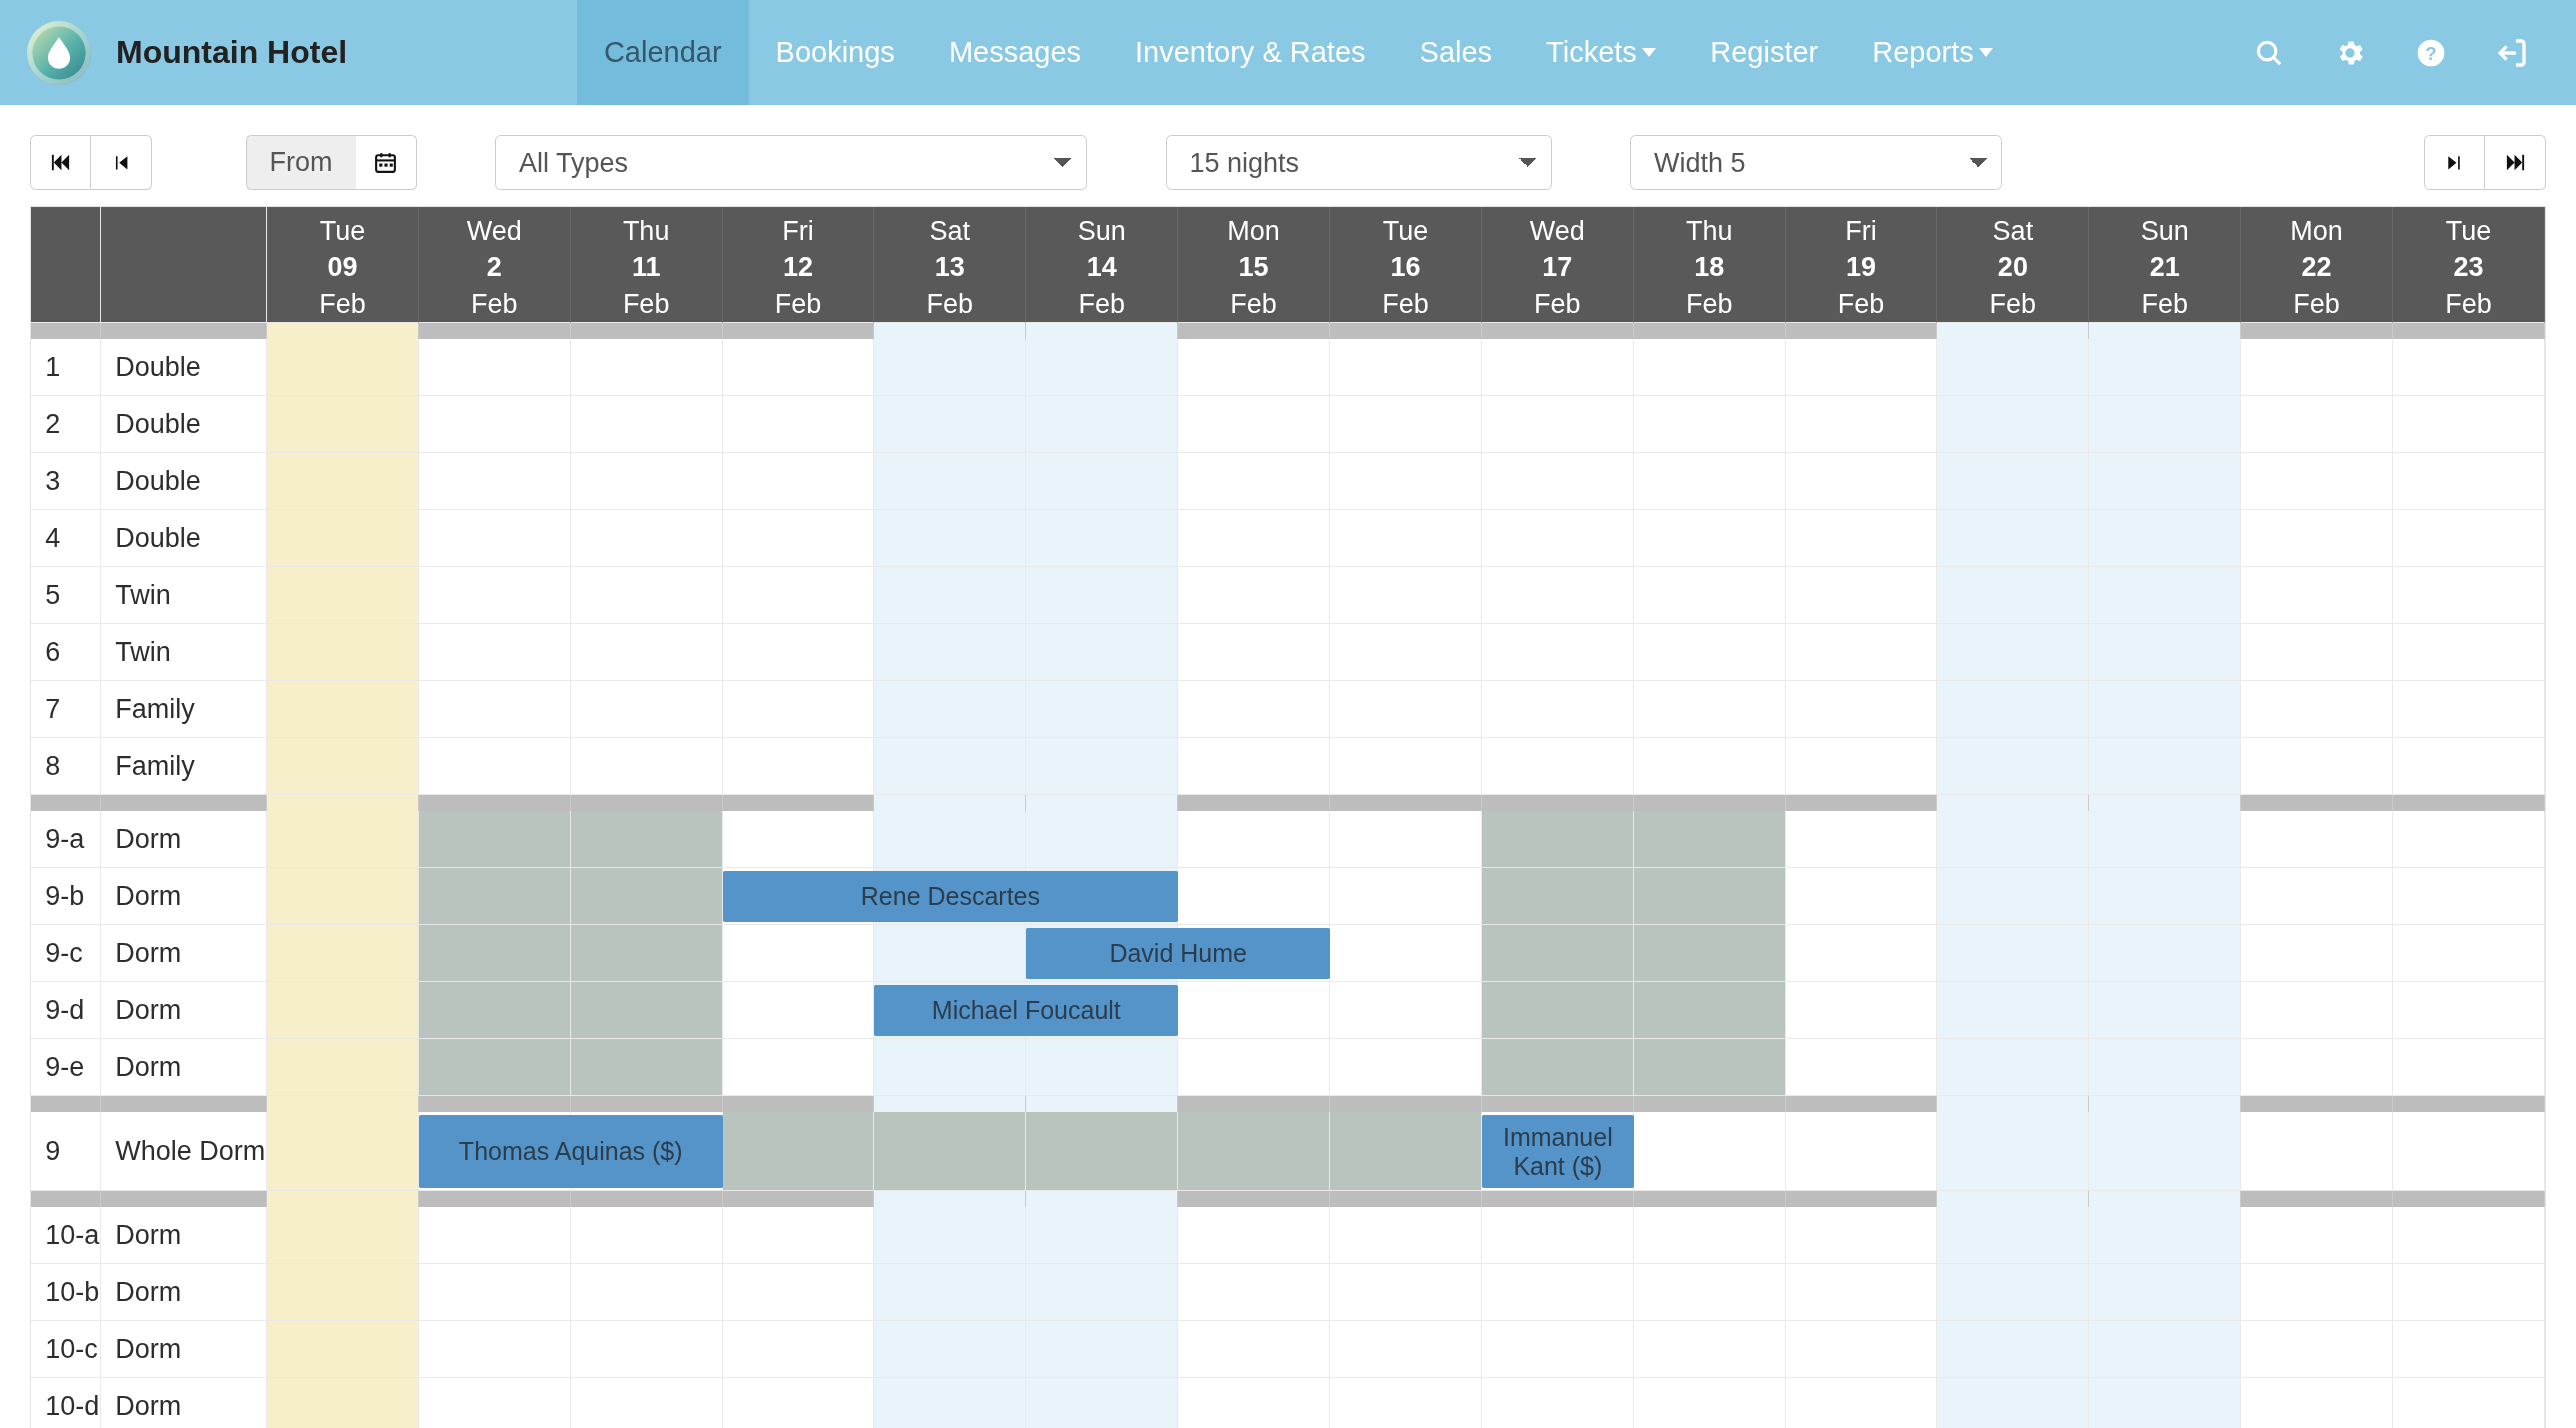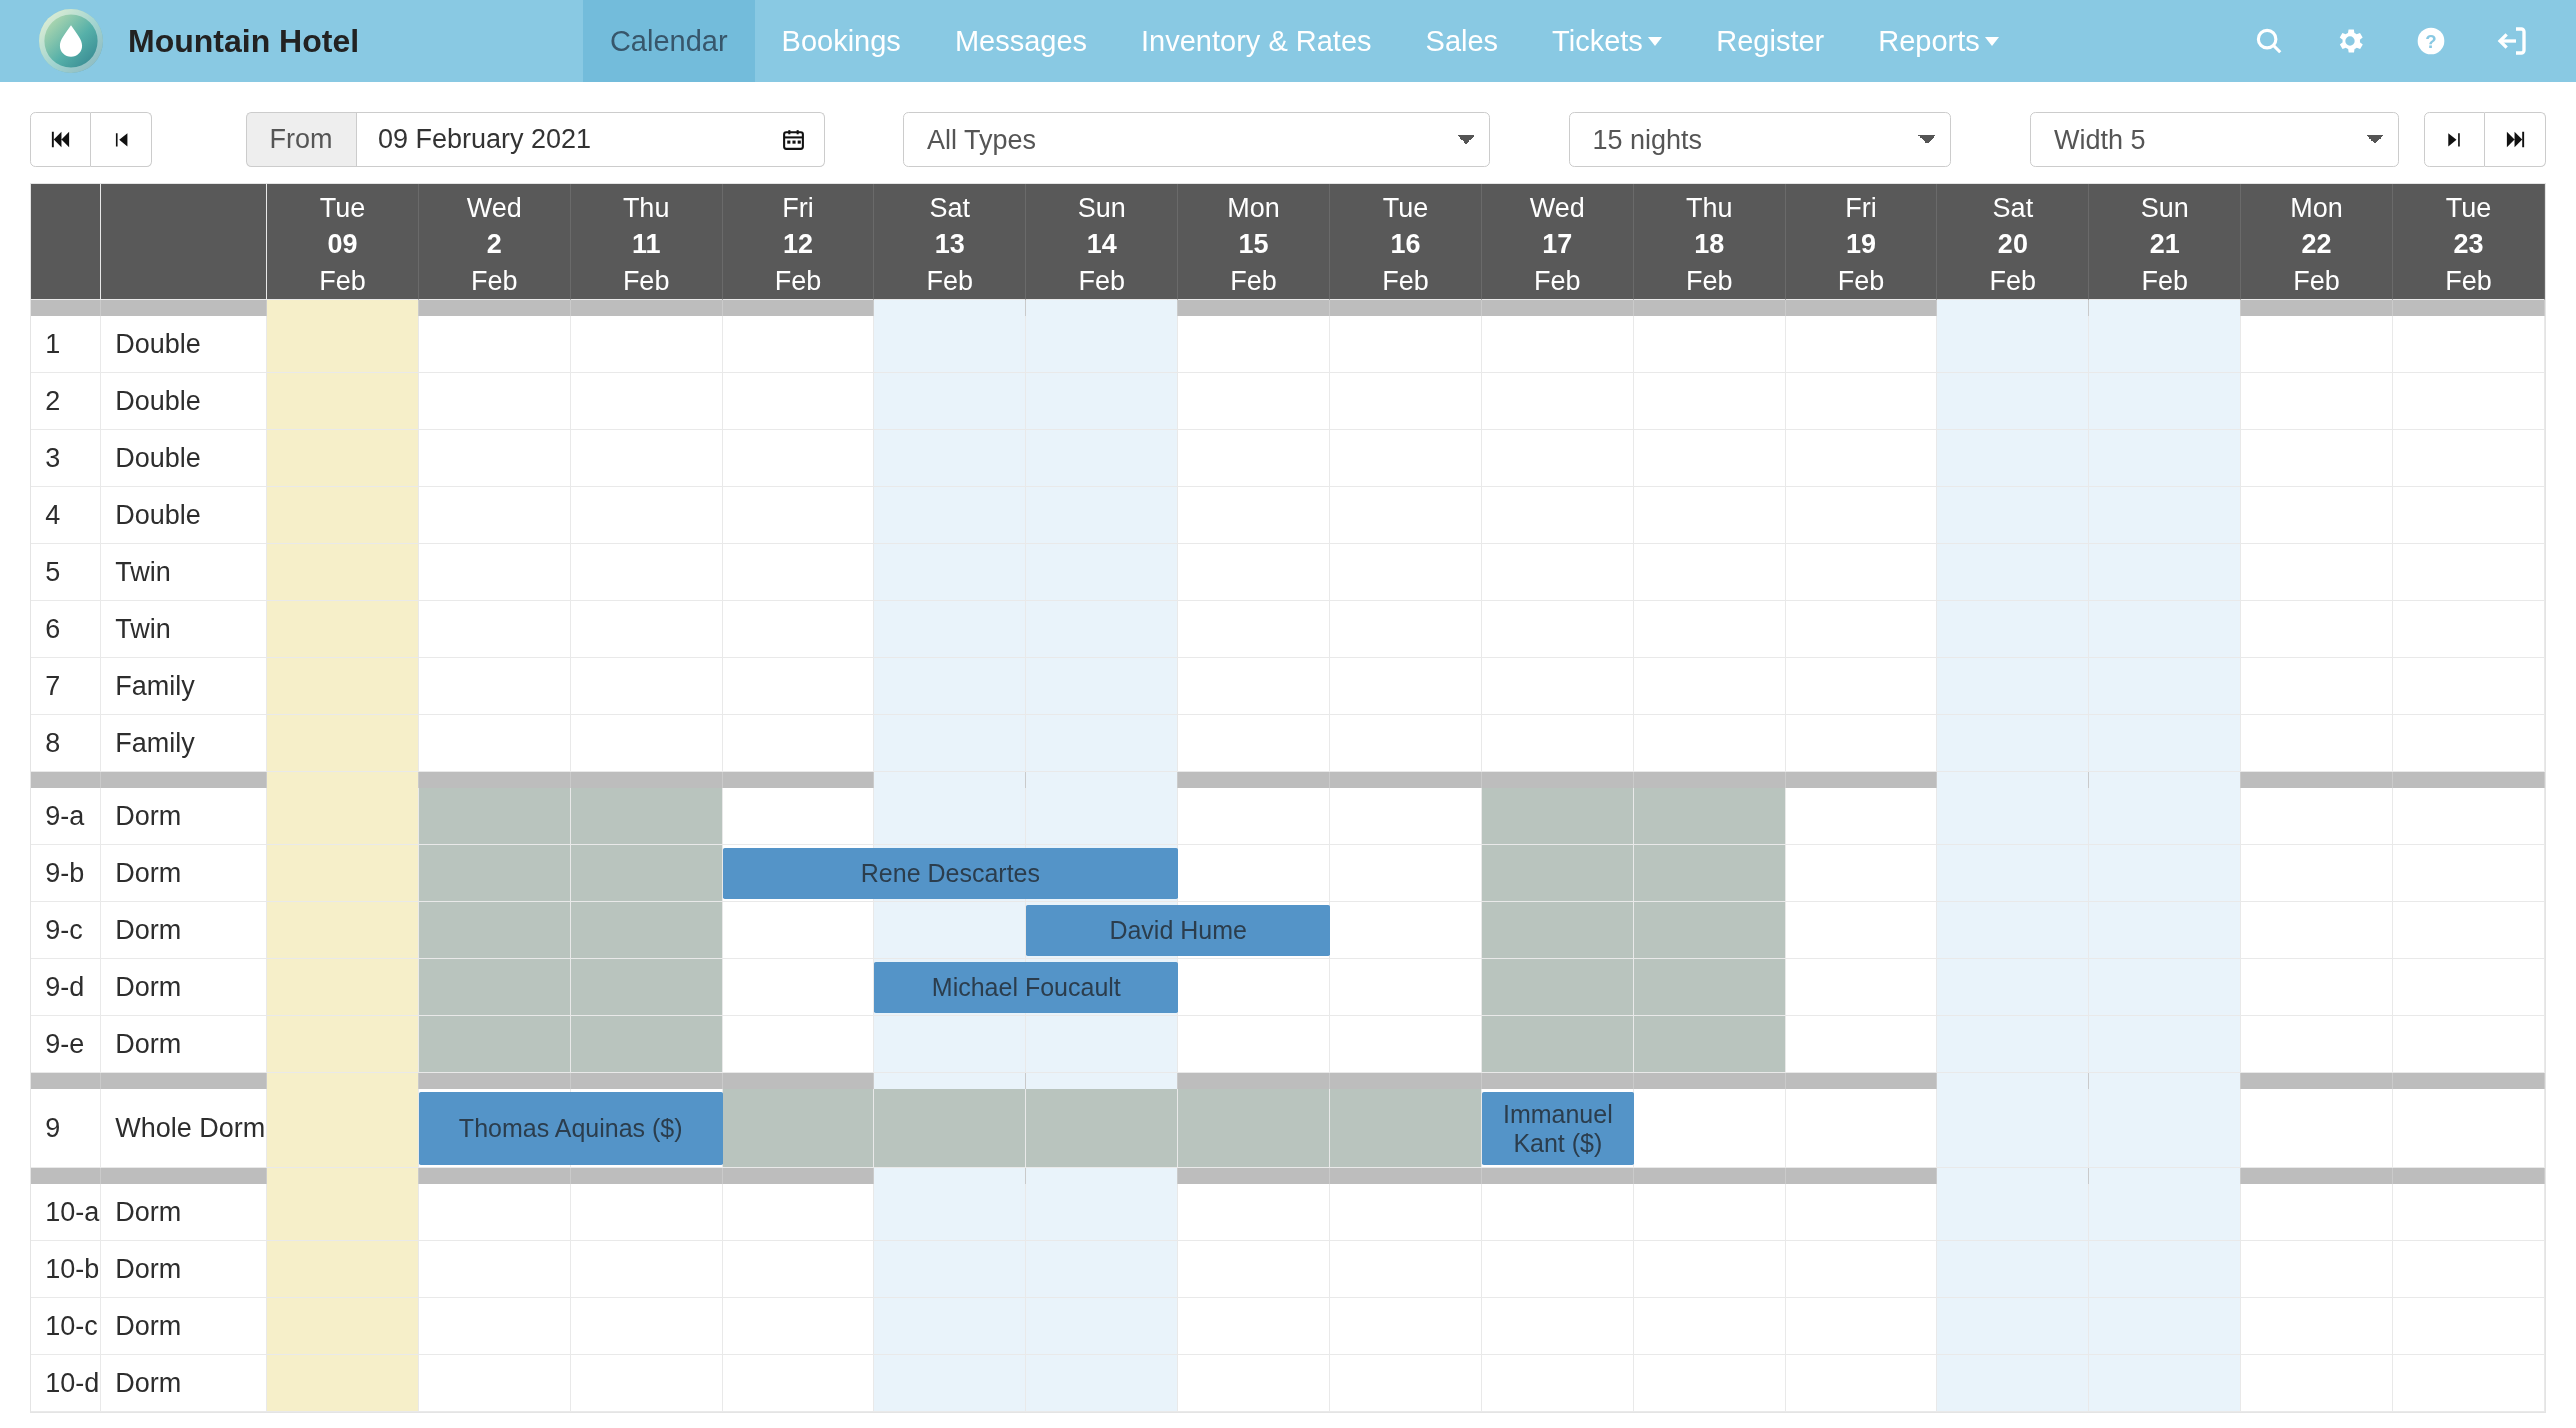--- a/index.html
+++ b/index.html
@@ -1,18 +1,18 @@
 <!DOCTYPE html>
 <html style="font-size:14.3px"><head>
 <meta charset="utf-8">
 <style>
   *{box-sizing:border-box;margin:0;padding:0}
   html,body{width:2576px;height:1428px;font-family:"Helvetica Neue",Helvetica,Arial,sans-serif;color:#333;background:#fff}
   
-  .appbar{display:flex;align-items:center;height:82px;background:#89c9e3;padding:0 27px 0 39px}
+  .appbar{display:flex;align-items:center;height:105px;background:#89c9e3;padding:0 27px 0 27px}
   .logo{width:64px;height:64px;border-radius:50%;background:linear-gradient(135deg,#d7e9b2 0%,#56b0a9 55%,#2a7888 100%);display:flex;align-items:center;justify-content:center;margin-right:25px;box-shadow:inset 0 0 0 5.4px rgba(255,255,255,.45)}
   .logo svg{width:38px;height:38px}
   .brand{font-size:32px;font-weight:600;color:#222;margin-right:auto}
   .nav{display:flex;height:100%}
   .nav-item{display:flex;align-items:center;padding:0 27px;font-size:29px;color:#fff;cursor:pointer;white-space:nowrap}
   .nav-item.active{background:#73bcdb;color:#37566b}
   .nav-caret{display:inline-block;margin-left:5.4px;width:0;height:0;border-left:7.2px solid transparent;border-right:7.2px solid transparent;border-top:9px solid #fff;vertical-align:middle}
   .nav-right{margin-left:auto;display:flex;gap:43px;align-items:center;padding-right:18px}
   .nav-icon{color:#fff;font-size:30px;cursor:pointer;display:flex;align-items:center;justify-content:center;width:38px;height:38px}
   
@@ -127,21 +127,20 @@
     </div>
     <div class="btn square">
       <svg width="19.7" height="19.7" viewBox="0 0 24 24" fill="#111">
           <path d="M6 4h2v16H6zM20 4v16l-10-8z"></path>
         </svg>
     </div>
   </div>
 
   <div class="btn-group" style="margin-left:81px">
     <div class="from-label">From</div>
-    <input class="date-input" value="09 February 2021" style="">
     <div class="btn square" style="border-left:none">
       <svg width="25" height="25" viewBox="0 0 24 24" fill="#111">
           <rect x="3" y="5" width="18" height="16" rx="2" fill="none" stroke="#111" stroke-width="2"></rect>
           <line x1="3" y1="10" x2="21" y2="10" stroke="#111" stroke-width="2"></line>
           <line x1="8" y1="3" x2="8" y2="7" stroke="#111" stroke-width="2"></line>
           <line x1="16" y1="3" x2="16" y2="7" stroke="#111" stroke-width="2"></line>
           <rect x="6" y="13" width="3" height="3"></rect>
           <rect x="11" y="13" width="3" height="3"></rect>
           <rect x="16" y="13" width="3" height="3"></rect>
         </svg>

